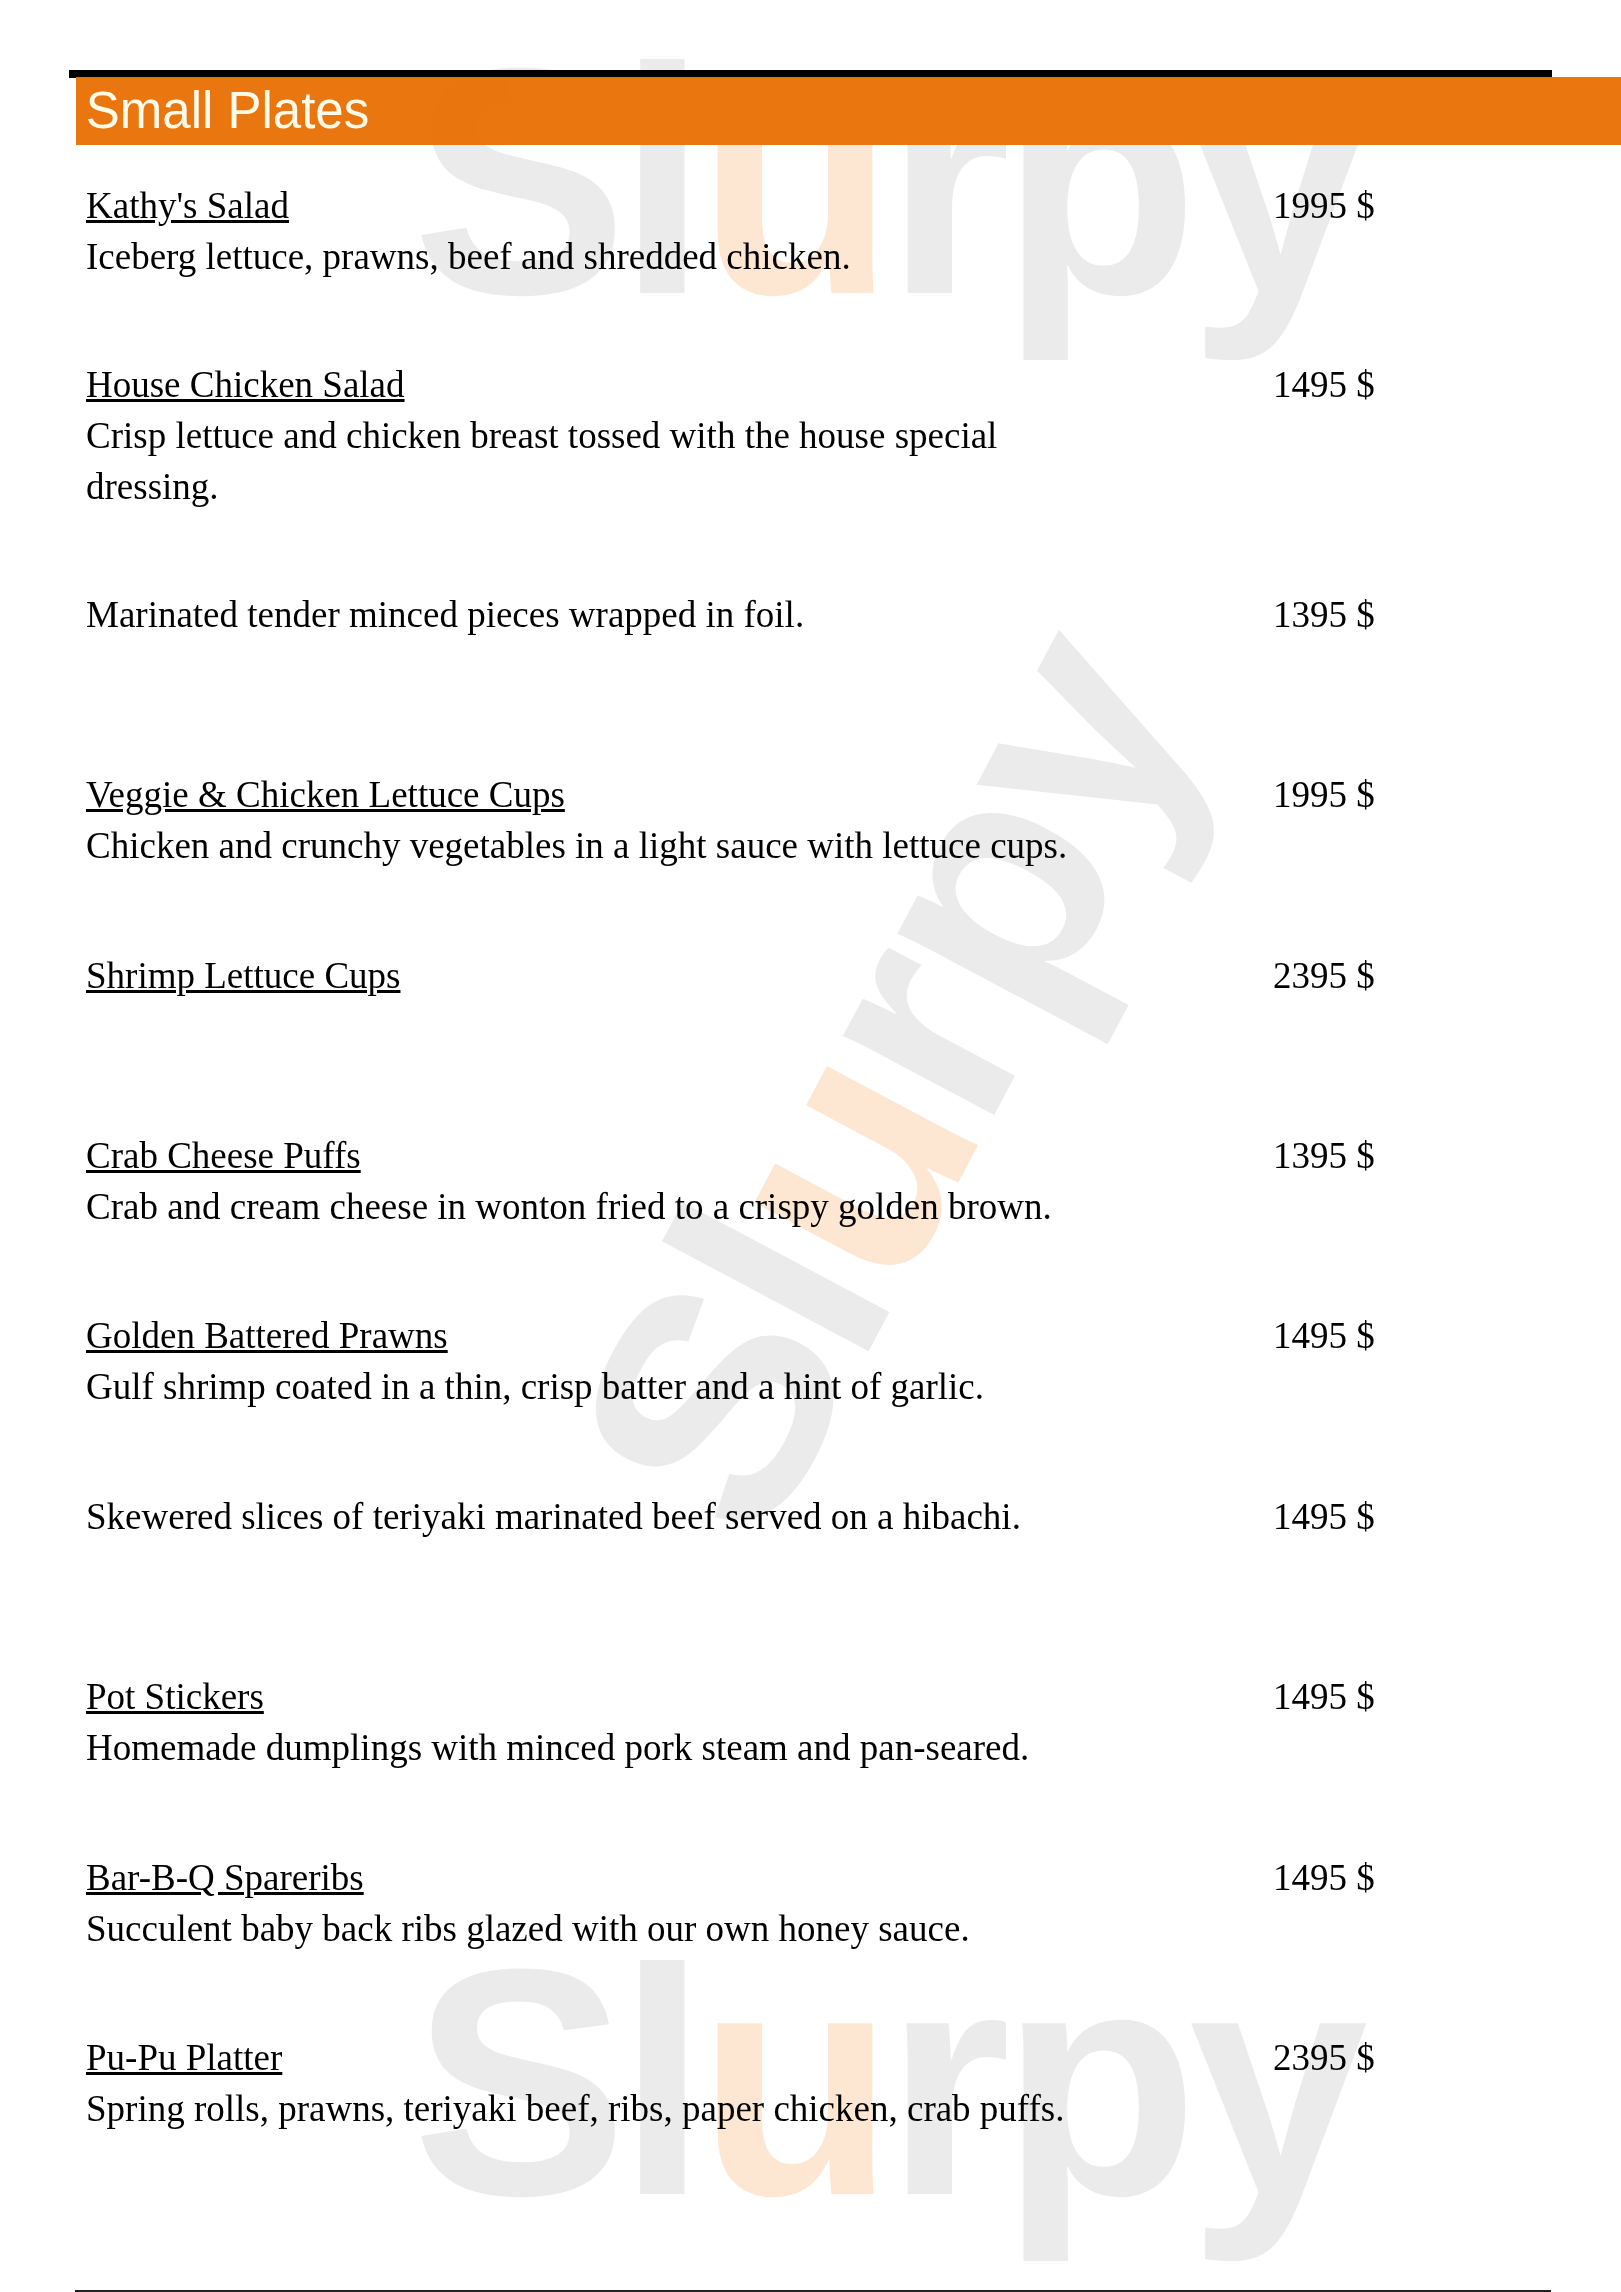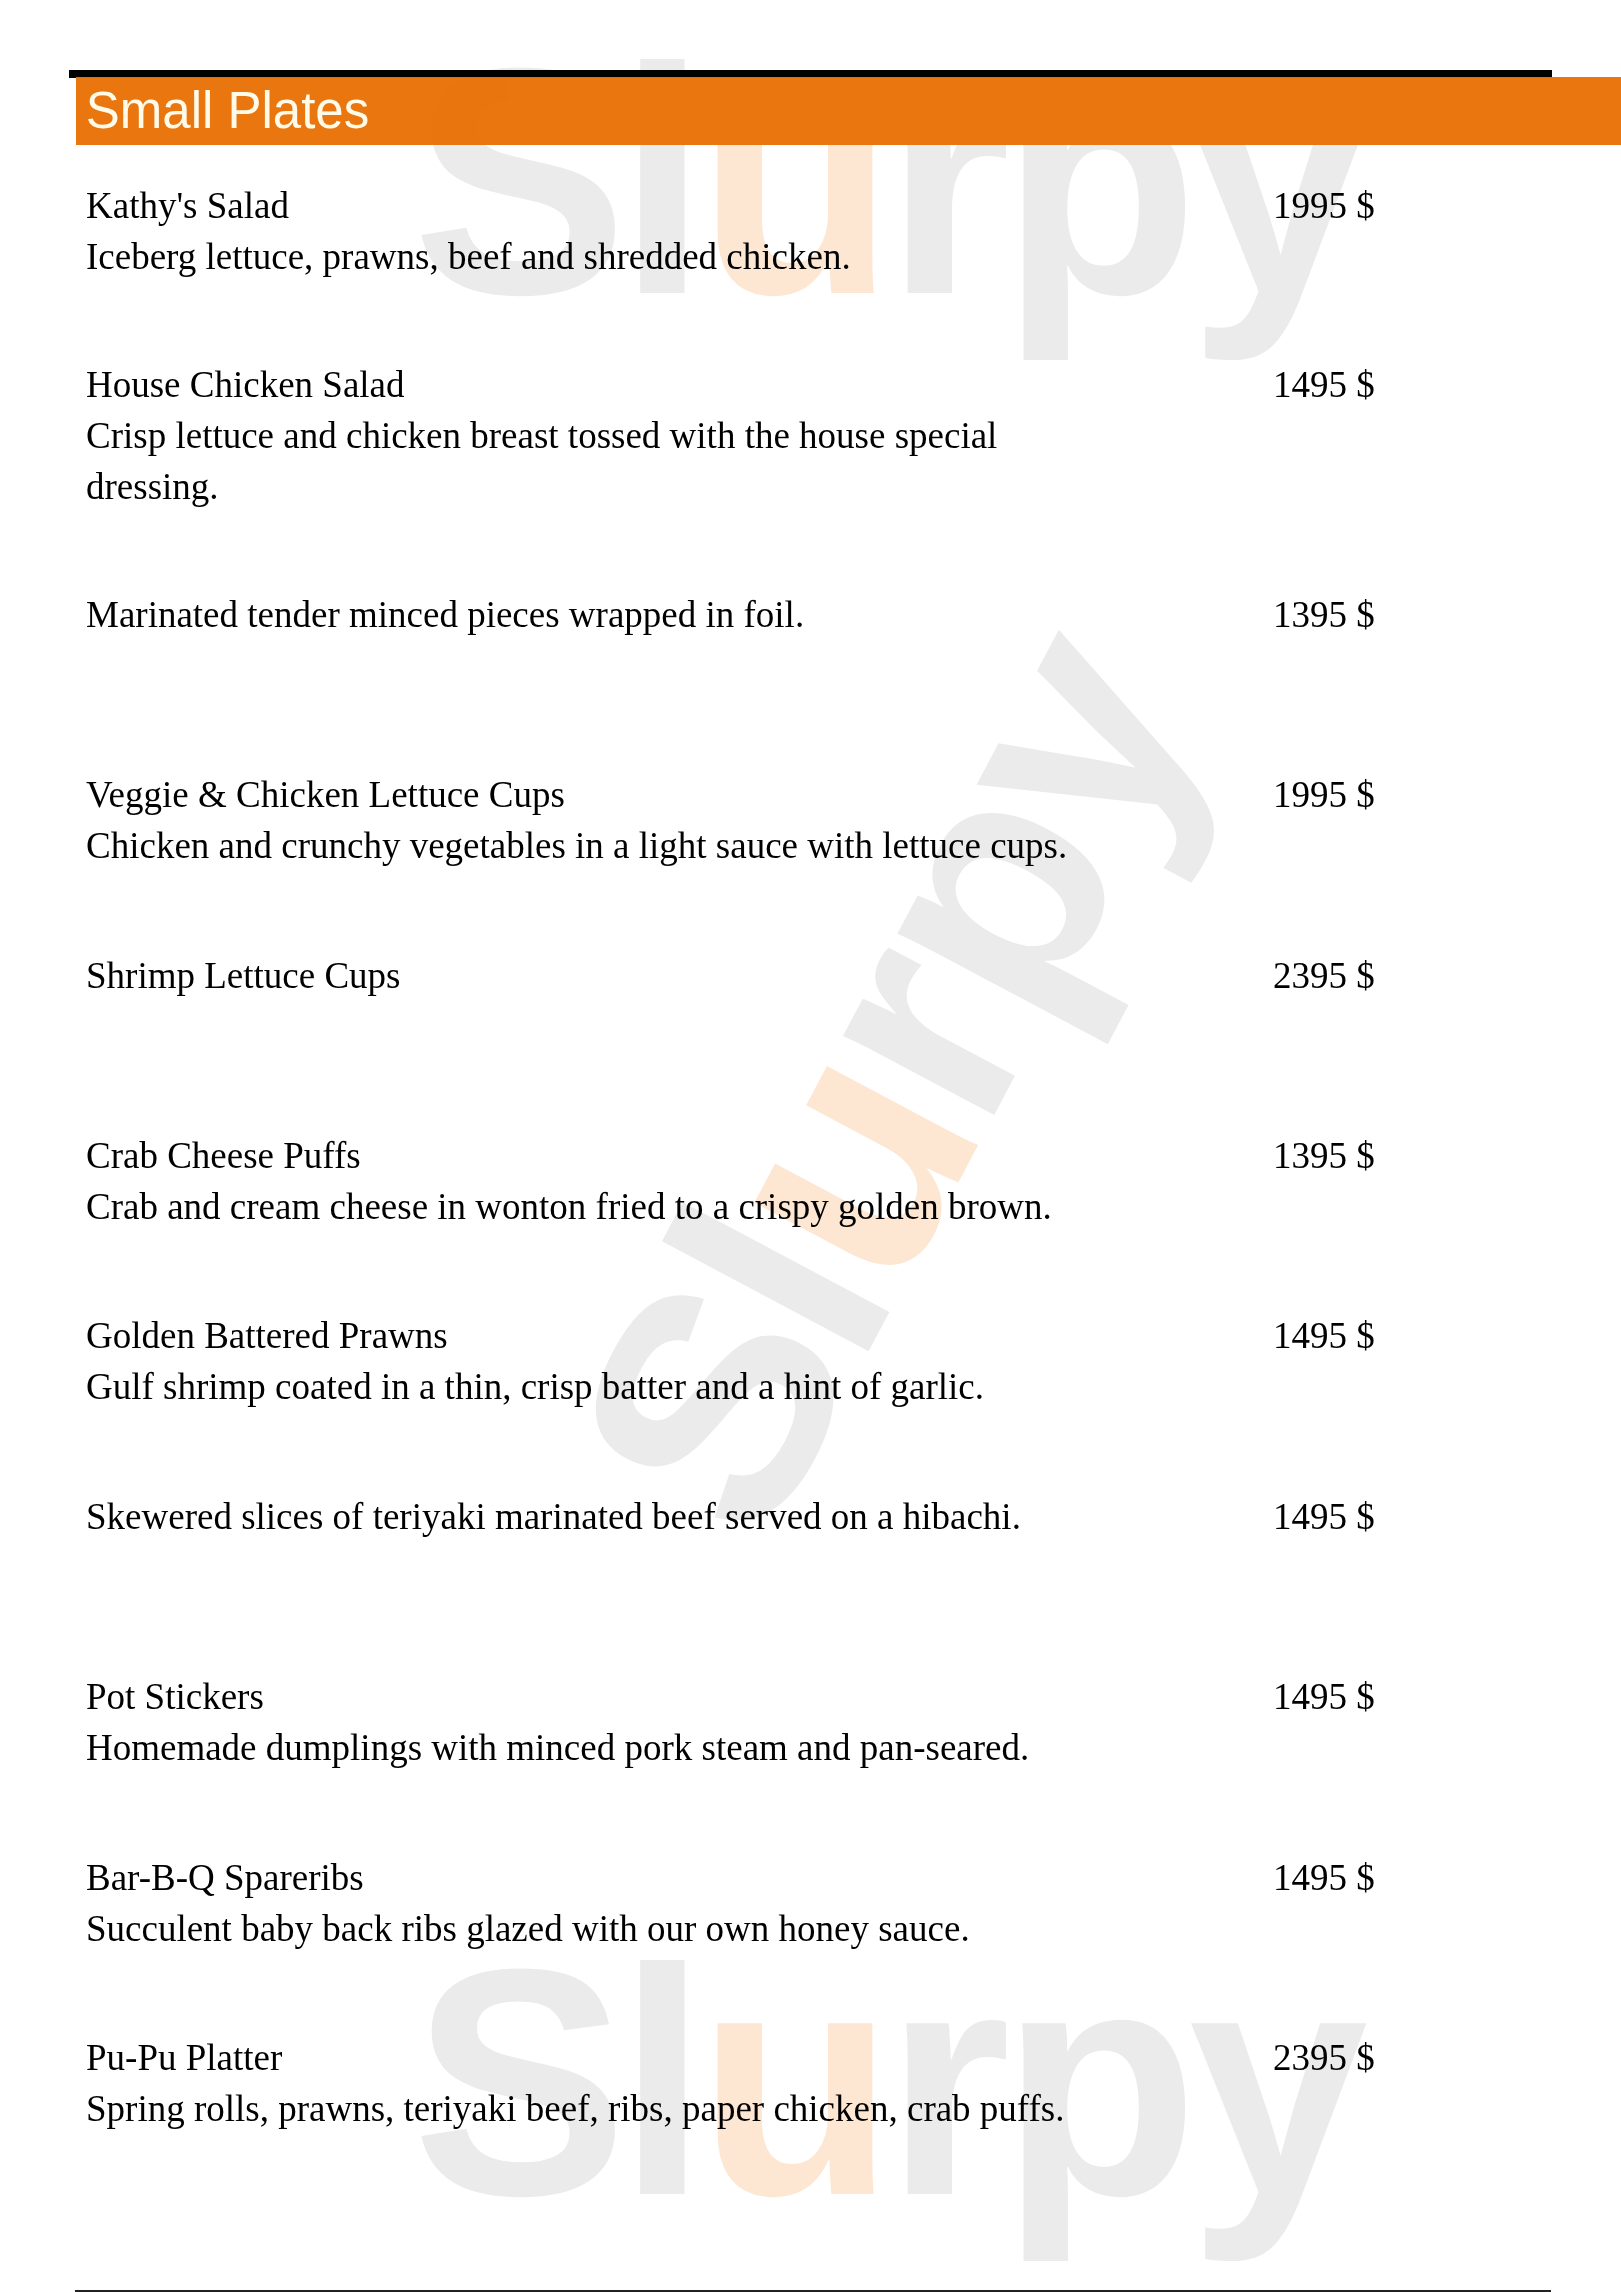--- a/index.html
+++ b/index.html
@@ -12,21 +12,21 @@
   .wm-top { left:412px; top:19.6px; }
   .wm-mid { left:412px; top:921px; transform:rotate(-62deg); transform-origin:center; }
   .wm-bot { left:412px; top:1921px; }
   .top-rule { position:absolute; left:69px; top:70px; width:1483px; height:7.8px; background:#000; z-index:2; }
   .section-header { position:absolute; left:76px; top:77px; width:1566px; height:68px;
                     background:#e97208; opacity:0.97; z-index:2; }
   .section-title { position:absolute; left:9.8px; top:5.9px; font-family:"Liberation Sans", sans-serif;
                    font-size:51px; color:#fffbe8; line-height:55px; }
   .items { position:absolute; left:86px; top:0; width:1304px; z-index:3; }
   .item { position:absolute; left:0; width:1304px; }
-  .item-name { font-size:37px; line-height:51px; white-space:nowrap; }
+  .item-name { font-size:37px; line-height:51px; white-space:nowrap;text-decoration:underline; }
   .item-desc { font-size:37px; line-height:51px; width:1039px; }
   .item-price { position:absolute; left:1187px; top:0; font-size:37px; line-height:51px; white-space:nowrap; }
   .bottom-rule { position:absolute; left:75px; top:2290px; width:1476px; height:2.9px; background:#222; z-index:2; }
 </style>
 </head>
 <body>
 
 <div class="watermark wm-top"><span>Sl</span><span class="u">u</span><span>rpy</span></div>
 <div class="watermark wm-mid"><span>Sl</span><span class="u">u</span><span>rpy</span></div>
 <div class="watermark wm-bot"><span>Sl</span><span class="u">u</span><span>rpy</span></div>

